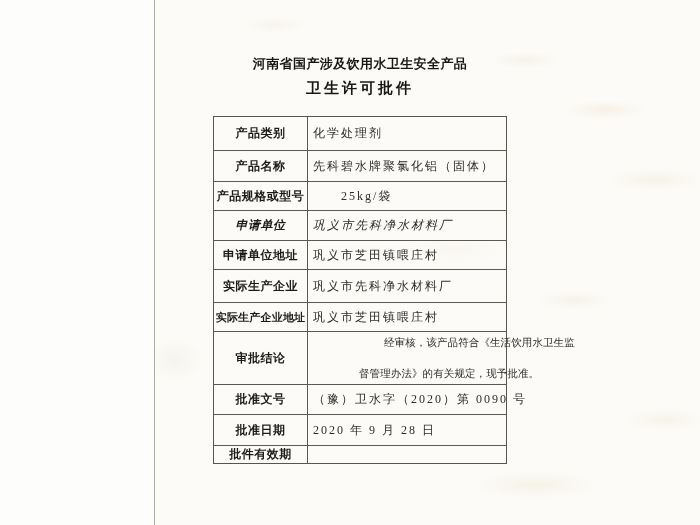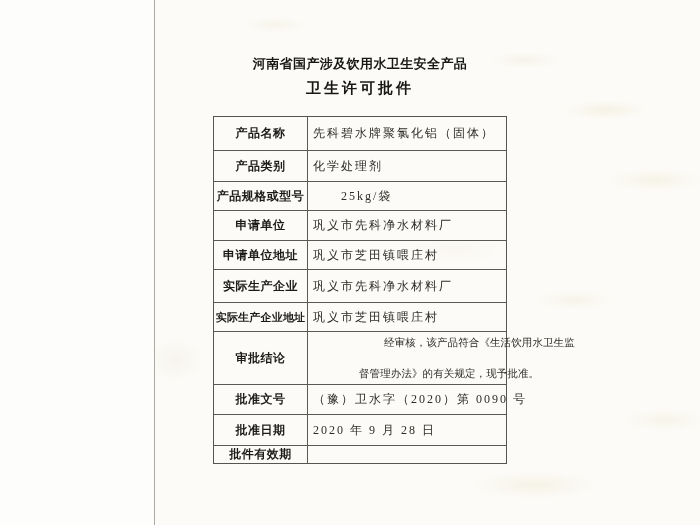--- a/index.html
+++ b/index.html
@@ -40,21 +40,21 @@
   .doc-table{
     position:absolute;left:213px;top:116px;width:294px;
     border:1px solid #57554f;box-sizing:border-box;
     color:#23211e;
   }
   .row{display:flex;box-sizing:border-box;}
   .row + .row{border-top:1px solid #5b5953;}
   .row:nth-child(1){height:33px;}
   .row:nth-child(2){height:31px;}
   .row:nth-child(3){height:29px;gap:28px;}
-  .row:nth-child(4){height:30px;}
+  .row:nth-child(4){height:30px;font-style:italic;}
   .row:nth-child(5){height:29px;}
   .row:nth-child(6){height:33px;}
   .row:nth-child(7){height:29px;}
   .row:nth-child(8){height:53px;gap:48px;}
   .row:nth-child(9){height:30px;}
   .row:nth-child(10){height:31px;}
   .row:nth-child(11){height:18px;}
   .cell-label{
     width:94px;flex:0 0 94px;box-sizing:border-box;
     border-right:1px solid #5b5953;
@@ -81,26 +81,26 @@
 <div class="paper"></div>
 <div class="page-edge"></div>
 
 <div class="title">
   <div class="t1">河南省国产涉及饮用水卫生安全产品</div>
   <div class="t2">卫生许可批件</div>
 </div>
 
 <div class="doc-table">
   <div class="row">
+    <div class="cell-label">产品类别</div>
+    <div class="cell-value">化学处理剂</div>
+  </div>
+  <div class="row">
     <div class="cell-label">产品名称</div>
     <div class="cell-value">先科碧水牌聚氯化铝（固体）</div>
-  </div>
-  <div class="row">
-    <div class="cell-label">产品类别</div>
-    <div class="cell-value">化学处理剂</div>
   </div>
   <div class="row">
     <div class="cell-label">产品规格或型号</div>
     <div class="cell-value">25kg/袋</div>
   </div>
   <div class="row">
     <div class="cell-label">申请单位</div>
     <div class="cell-value">巩义市先科净水材料厂</div>
   </div>
   <div class="row">

